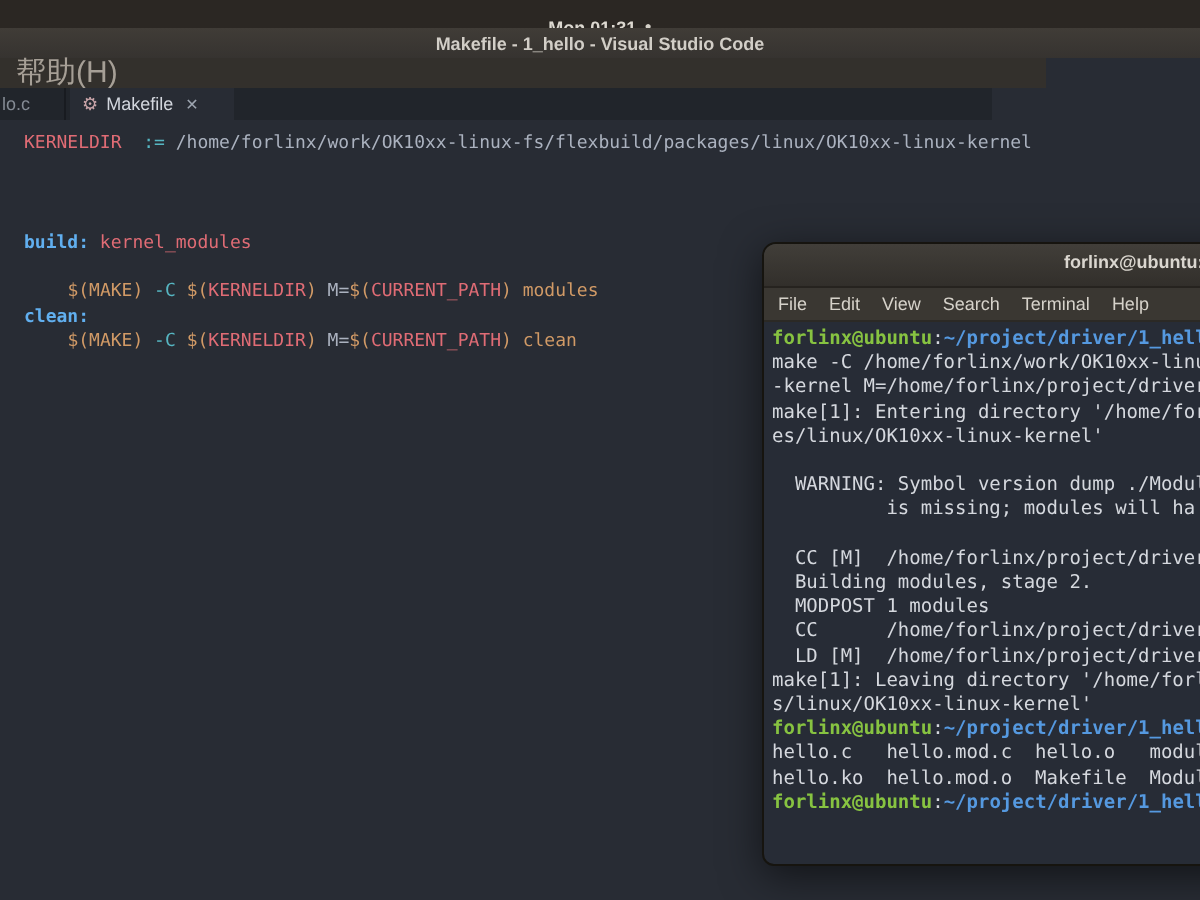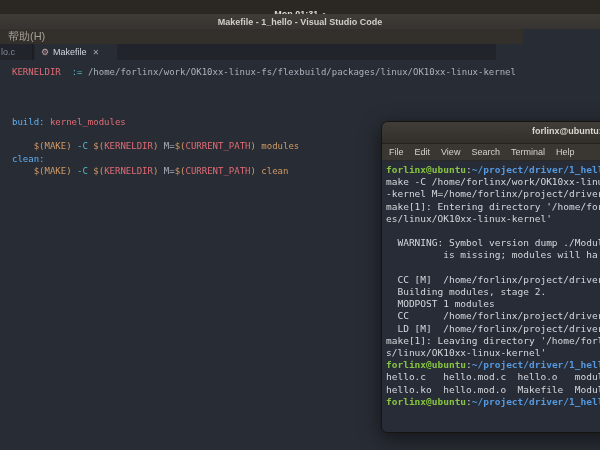--- a/index.html
+++ b/index.html
@@ -18,21 +18,21 @@
   
   .vs-titlebar{
     position:absolute;left:0;top:14px;width:600px;height:15px;
     background:linear-gradient(#403c37,#363330);
     color:#d2cec7;font-size:9px;font-weight:bold;
     display:flex;align-items:center;justify-content:center;
   }
   
   .vs-menubar{
     position:absolute;left:0;top:29px;width:523px;height:15px;
-    background:#33302c;color:#a69f96;font-size:11px;
+    background:#33302c;color:#a69f96;font-size:15px;
     display:flex;align-items:center;padding-left:4px;box-sizing:border-box;
   }
   .vs-menu-item{padding:0 4px;}
   
   .tab-bar{
     position:absolute;left:0;top:44px;width:496px;height:16px;
     background:#21252b;font-size:9px;color:#848b94;
   }
   .tab-partial{
     position:absolute;left:0;top:0;width:33px;height:16px;line-height:16px;
@@ -51,21 +51,21 @@
     position:absolute;left:0;top:60px;width:544px;height:390px;
     background:#282c34;padding:6px 0 0 12px;box-sizing:border-box;
   }
   .editor .line{
     font-family:"DejaVu Sans Mono",monospace;font-size:9px;
     line-height:12.4px;white-space:pre;color:#abb2bf;
   }
   .editor .var{color:#e06c75;}
   .editor .op{color:#56b6c2;}
   .editor .txt{color:#abb2bf;}
-  .editor .fn{color:#61afef;}
+  .editor .fn{color:#61afef;font-weight:bold;}
   .editor .gold{color:#d19a66;}
   
   .term-window{
     position:absolute;left:381px;top:121px;width:452px;height:312px;
     border:1px solid #16140f;border-radius:7px 7px 4px 6px;
     box-shadow:0 5px 20px rgba(0,0,0,.55);
     background:#272c36;box-sizing:border-box;overflow:hidden;
   }
   .term-titlebar{
     position:relative;height:21px;

